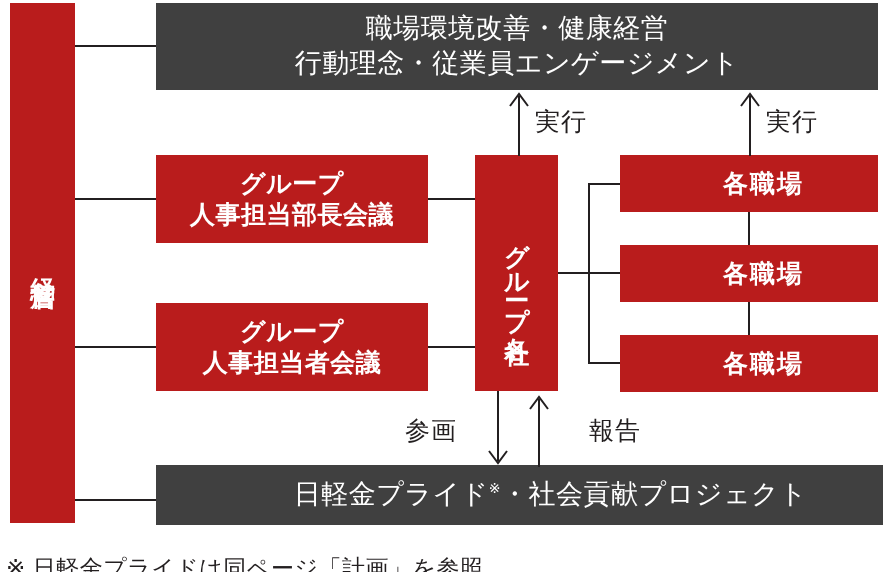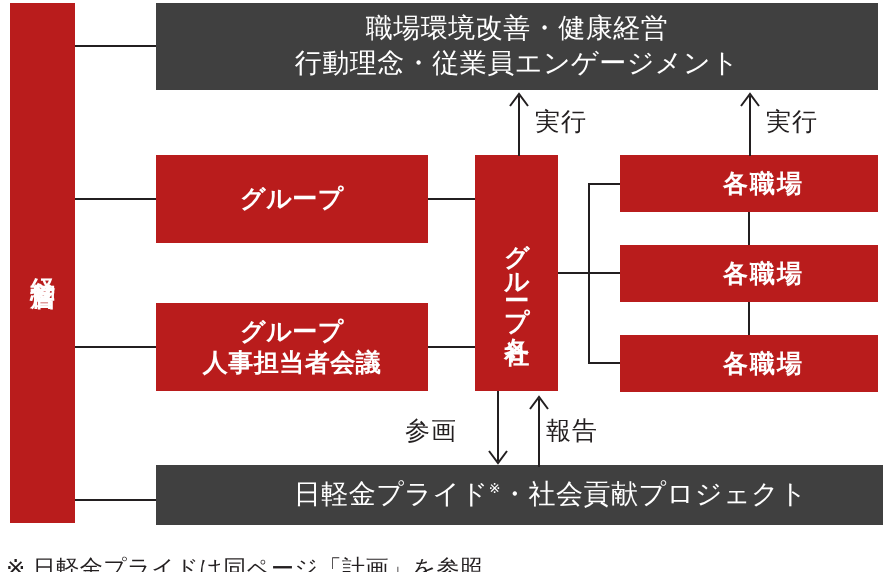--- a/index.html
+++ b/index.html
@@ -136,20 +136,21 @@
     <span>経営層</span>
   </div>
 
   <div class="box teal" id="workplace-banner">
     <span>職場環境改善・健康経営</span>
     <span>行動理念・従業員エンゲージメント</span>
   </div>
 
   <div class="box blue" id="hr-dept-heads">
     <span>グループ</span>
+    <span>人事担当部長会議</span>
   </div>
 
   <div class="box blue" id="hr-staff">
     <span>グループ</span>
     <span>人事担当者会議</span>
   </div>
 
   <div class="box blue" id="group-companies">
     <span>グループ各社</span>
   </div>
@@ -204,17 +205,17 @@
   <svg class="arrow" style="left:485px; top:391px;" width="26" height="76" viewBox="0 0 26 76">
     <line x1="13" y1="0" x2="13" y2="70" stroke="#231f20" stroke-width="2"></line>
     <polyline points="4,60 13,72 22,60" fill="none" stroke="#231f20" stroke-width="2"></polyline>
   </svg>
   <div class="edge-label" style="left:405px; top:414px;text-align:center;">参画</div>
 
   <svg class="arrow" style="left:526px; top:391px;" width="26" height="76" viewBox="0 0 26 76">
     <line x1="13" y1="76" x2="13" y2="8" stroke="#231f20" stroke-width="2"></line>
     <polyline points="4,18 13,6 22,18" fill="none" stroke="#231f20" stroke-width="2"></polyline>
   </svg>
-  <div class="edge-label" style="left:546px; top:414px;font-family:Liberation Mono, monospace;">報告</div>
+  <div class="edge-label" style="left:589px; top:414px;font-family:Liberation Mono, monospace;">報告</div>
 
   <div id="footnote">※ 日軽金プライドは同ページ「計画」を参照</div>
 
 </div>
 
 </body></html>

